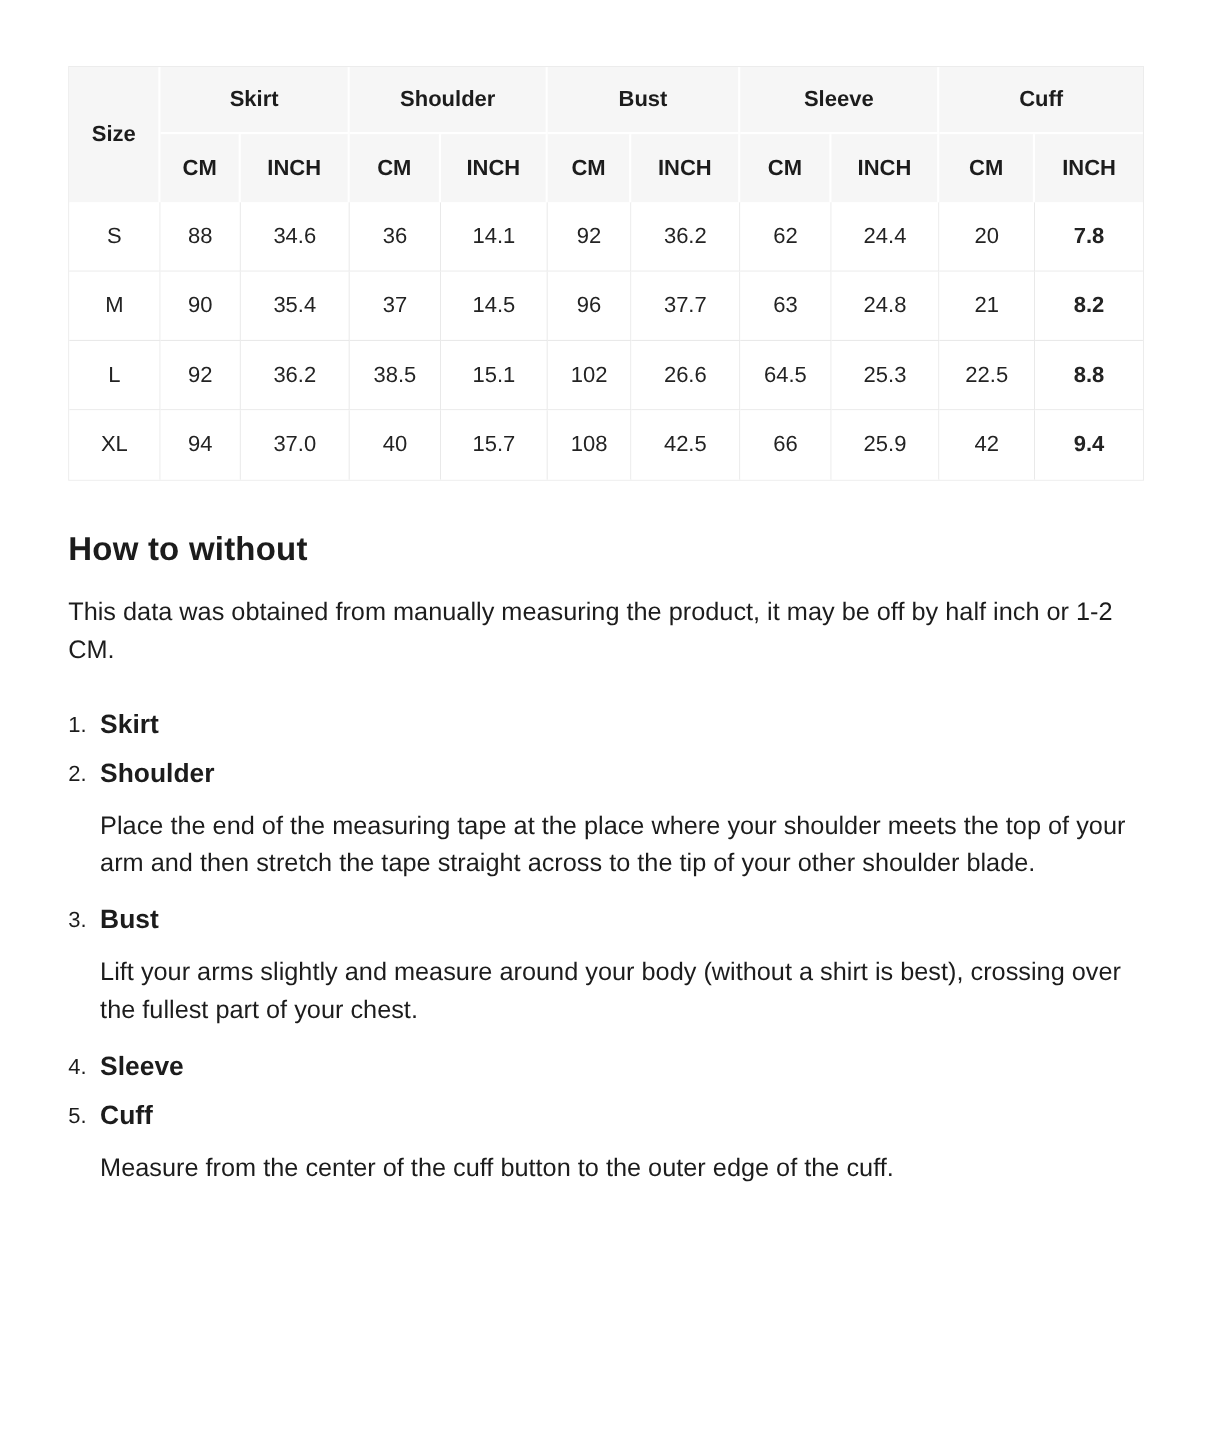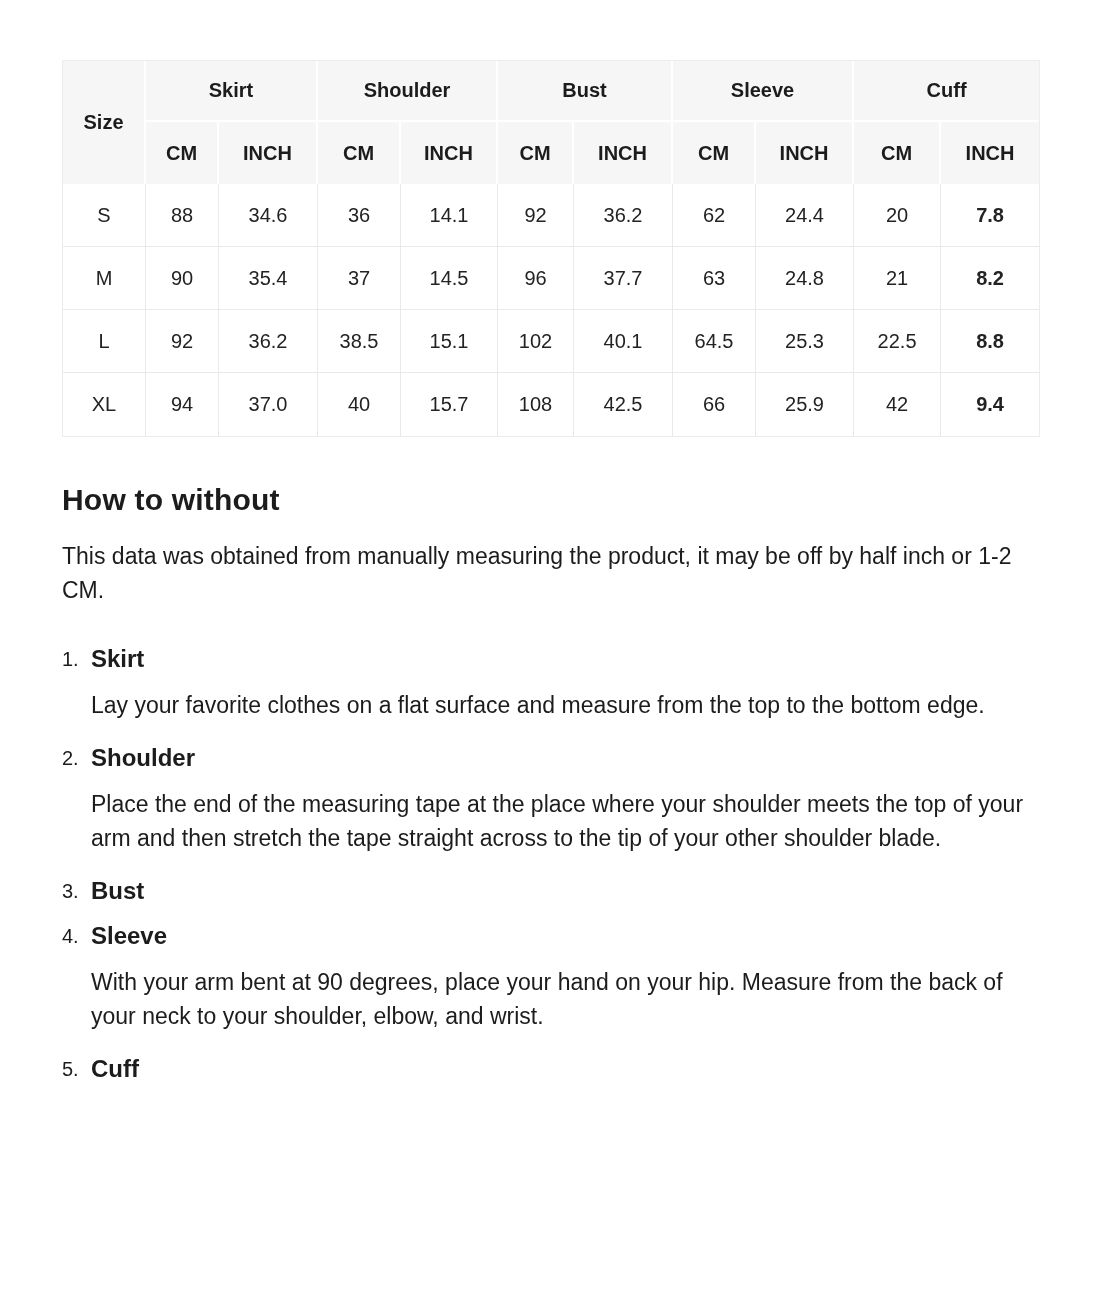--- a/index.html
+++ b/index.html
@@ -163,21 +163,21 @@
         <td>21</td>
         <td>8.2</td>
       </tr>
       <tr>
         <td>L</td>
         <td>92</td>
         <td>36.2</td>
         <td>38.5</td>
         <td>15.1</td>
         <td>102</td>
-        <td>40.1</td>
+        <td>26.6</td>
         <td>64.5</td>
         <td>25.3</td>
         <td>22.5</td>
         <td>8.8</td>
       </tr>
       <tr>
         <td>XL</td>
         <td>94</td>
         <td>37.0</td>
         <td>40</td>
@@ -193,39 +193,39 @@
   </table>
 
   <h2 class="htm-title">How to without</h2>
   <p class="htm-intro">This data was obtained from manually measuring the product, it may be off by half inch or 1-2 CM.</p>
 
   <div class="steps">
 
     <div class="step">
       <span class="step-number">1.</span>
       <h3 class="step-title">Skirt</h3>
-      <p class="step-desc">Lay your favorite clothes on a flat surface and measure from the top to the bottom edge.</p>
     </div>
 
     <div class="step">
       <span class="step-number">2.</span>
       <h3 class="step-title">Shoulder</h3>
       <p class="step-desc">Place the end of the measuring tape at the place where your shoulder meets the top of your arm and then stretch the tape straight across to the tip of your other shoulder blade.</p>
     </div>
 
     <div class="step">
       <span class="step-number">3.</span>
       <h3 class="step-title">Bust</h3>
+      <p class="step-desc">Lift your arms slightly and measure around your body (without a shirt is best), crossing over the fullest part of your chest.</p>
     </div>
 
     <div class="step">
       <span class="step-number">4.</span>
       <h3 class="step-title">Sleeve</h3>
-      <p class="step-desc">With your arm bent at 90 degrees, place your hand on your hip. Measure from the back of your neck to your shoulder, elbow, and wrist.</p>
     </div>
 
     <div class="step">
       <span class="step-number">5.</span>
       <h3 class="step-title">Cuff</h3>
+      <p class="step-desc">Measure from the center of the cuff button to the outer edge of the cuff.</p>
     </div>
 
   </div>
 </div>
 
 </body></html>

